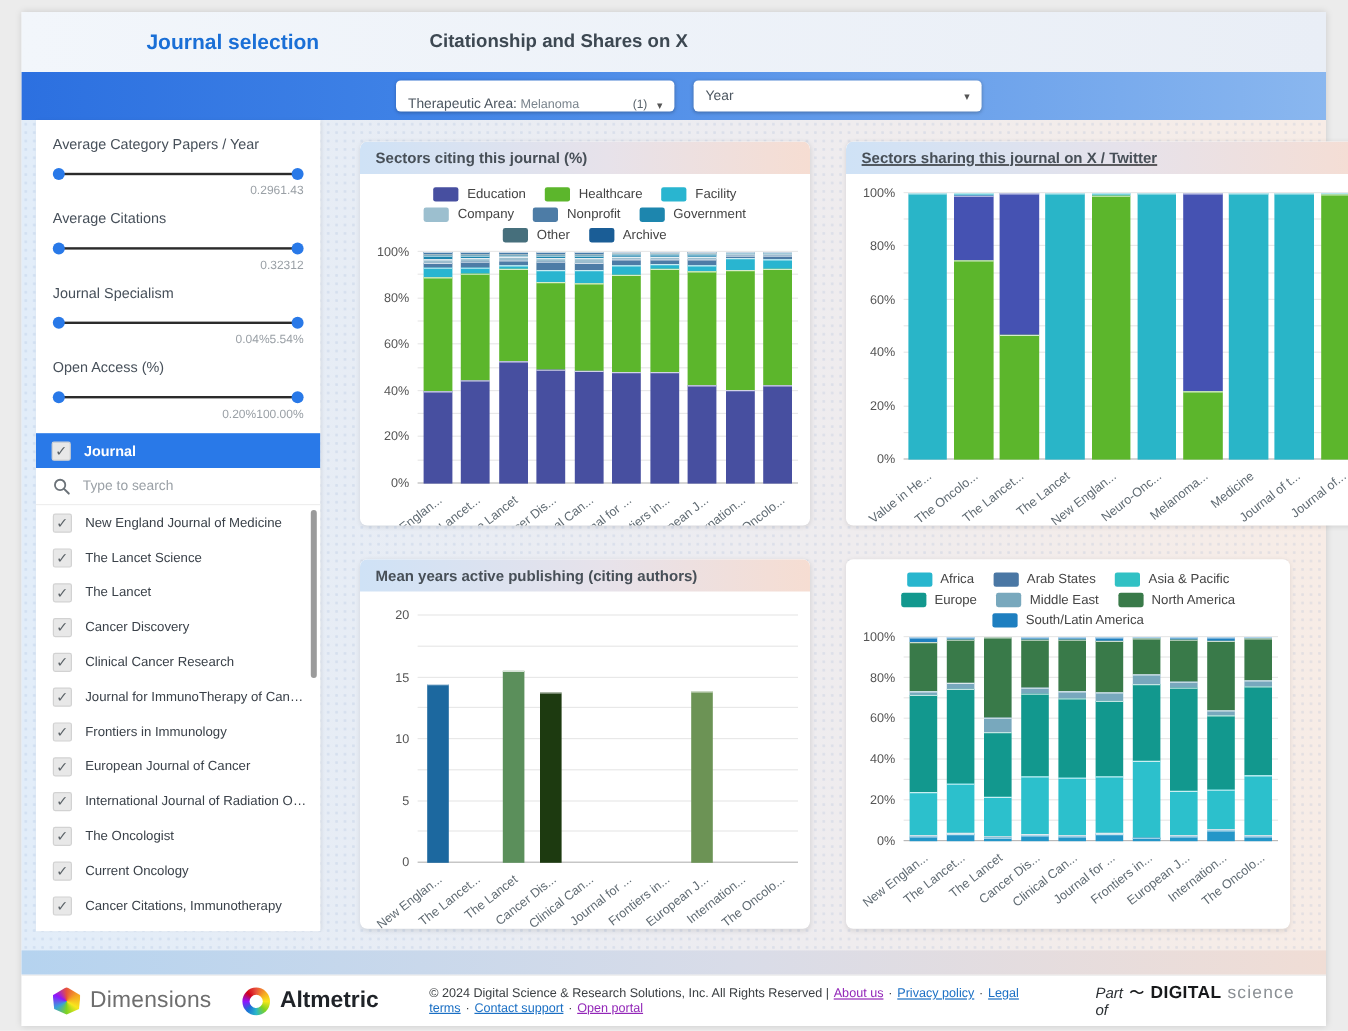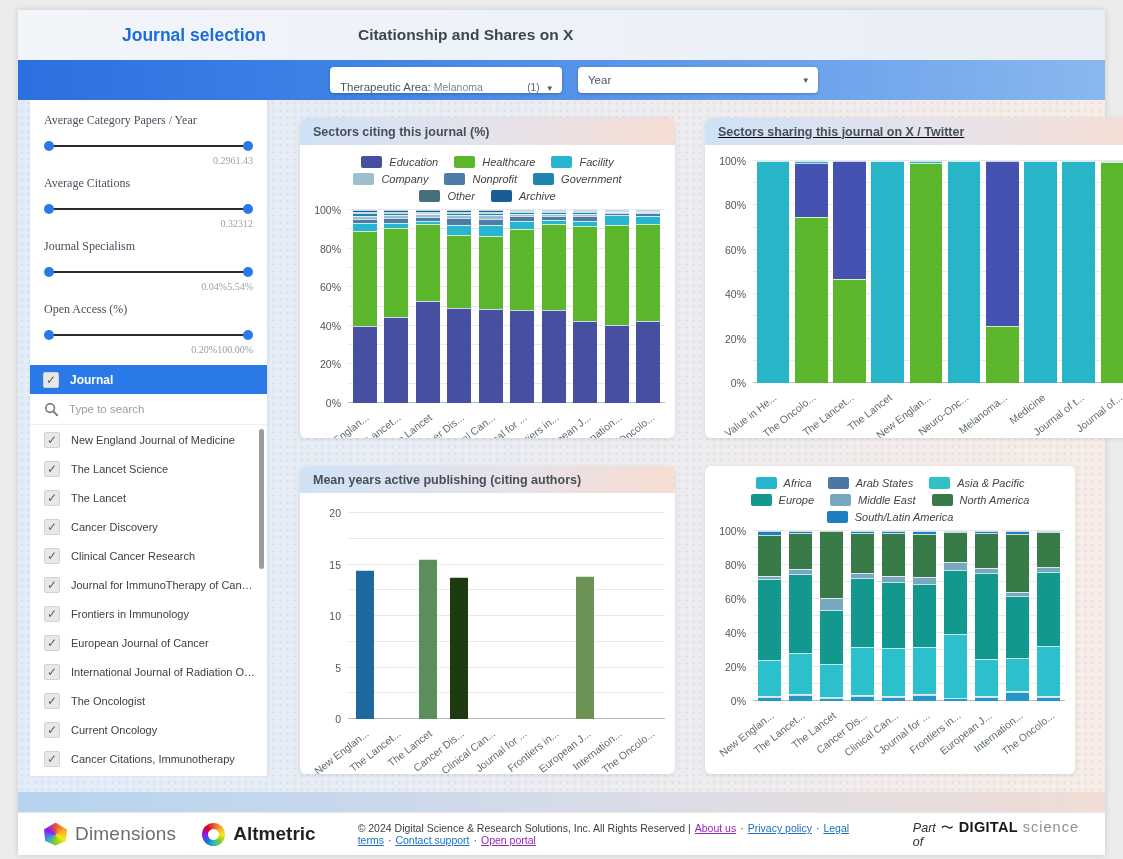--- a/index.html
+++ b/index.html
@@ -25,21 +25,21 @@
   .content { position:relative; flex:1 1 auto;
     background:linear-gradient(90deg,#e2edf9 0%,#edecf0 55%,#f7ece6 100%); }
   .content::before { content:""; position:absolute; inset:0;
     background-image:radial-gradient(rgba(110,145,195,.14) 1px, transparent 1.4px); background-size:7px 7px; pointer-events:none; }
   .bottomband { position:absolute; left:0; right:0; bottom:0; height:20px;
     background:linear-gradient(90deg,#b5d3ef 0%,#d9dce8 55%,#f0ddd5 100%); }
 
   
   .sidebar { position:absolute; left:12px; top:0; width:237px; height:676px; background:#fff; box-shadow:1px 0 3px rgba(0,0,0,.07); overflow:hidden; }
   .sliders { padding:13px 14px 0 14px; }
-  .sl-block { margin-bottom:10px;font-family:Liberation Serif, serif; }
+  .sl-block { margin-bottom:10px; }
   .sl-label { font-size:12px; color:#47505a; margin-bottom:13px; }
   .sl-track { position:relative; height:10px; margin:0 4px; }
   .sl-line { position:absolute; left:0; right:0; top:4px; height:2px; background:#2b2b2b; }
   .sl-handle { position:absolute; top:0; width:10px; height:10px; border-radius:50%; background:#2979e8; cursor:pointer; }
   .sl-minmax { display:flex; justify-content:flex-end; font-size:10px; color:#9aa0a6; margin-top:4px; margin-bottom:6px; }
 
   .jheader { height:29px; background:#2979e8; display:flex; align-items:center; padding-left:13px; gap:11px; margin-top:8px; cursor:pointer; }
   .jheader .jtitle { color:#fff; font-weight:bold; font-size:12px; }
   .cbx { width:16px; height:16px; background:#e8e8e8; border:1px solid #d2d2d2; border-radius:2px; color:#5c6368; font-size:12px; line-height:14px; text-align:center; flex:0 0 auto; cursor:pointer; }
   .searchrow { height:31px; display:flex; align-items:center; gap:10px; padding-left:14px; border-bottom:1px solid #eee; }
@@ -52,21 +52,21 @@
 
   
   .card { position:absolute; background:#fff; border-radius:6px; box-shadow:0 1px 4px rgba(0,0,0,.10); overflow:hidden; }
   .card-h { height:27px; background:linear-gradient(90deg,#cfe2f6 0%,#e7e2ea 55%,#f6ddd2 100%); border-radius:6px 6px 0 0; display:flex; align-items:center; padding:0 13px; font-size:12.5px; font-weight:bold; color:#474f57; }
   #card0 { left:282px; top:18px;  width:375px; height:320px; }
   #card1 { left:687px; top:18px;  width:442px; height:320px;text-decoration:underline; }
   #card2 { left:282px; top:366px; width:375px; height:308px; }
   #card3 { left:687px; top:366px; width:370px; height:308px; }
 
   
-  .legend { display:flex; flex-wrap:wrap; justify-content:center; gap:5px 16px; margin:11px auto 8px auto;font-style:italic; }
+  .legend { display:flex; flex-wrap:wrap; justify-content:center; gap:5px 16px; margin:11px auto 8px auto; }
   [data-chart="0"] .legend { max-width:330px; }
   [data-chart="3"] .legend { max-width:330px; }
   .lg-item { display:flex; align-items:center; gap:7px; font-size:11px; color:#444; }
   .sw { width:21px; height:12px; border-radius:2px; }
   .plot { position:relative; margin:6px 10px 0 48px; }
   [data-chart="0"] .plot { height:193px; }
   [data-chart="1"] .plot { height:222px; margin-top:16px; }
   [data-chart="2"] .plot { height:206px; margin-top:20px; }
   [data-chart="3"] .plot { height:170px; }
   .grid { position:absolute; left:0; right:0; height:1px; background:#e8e8e8; }

